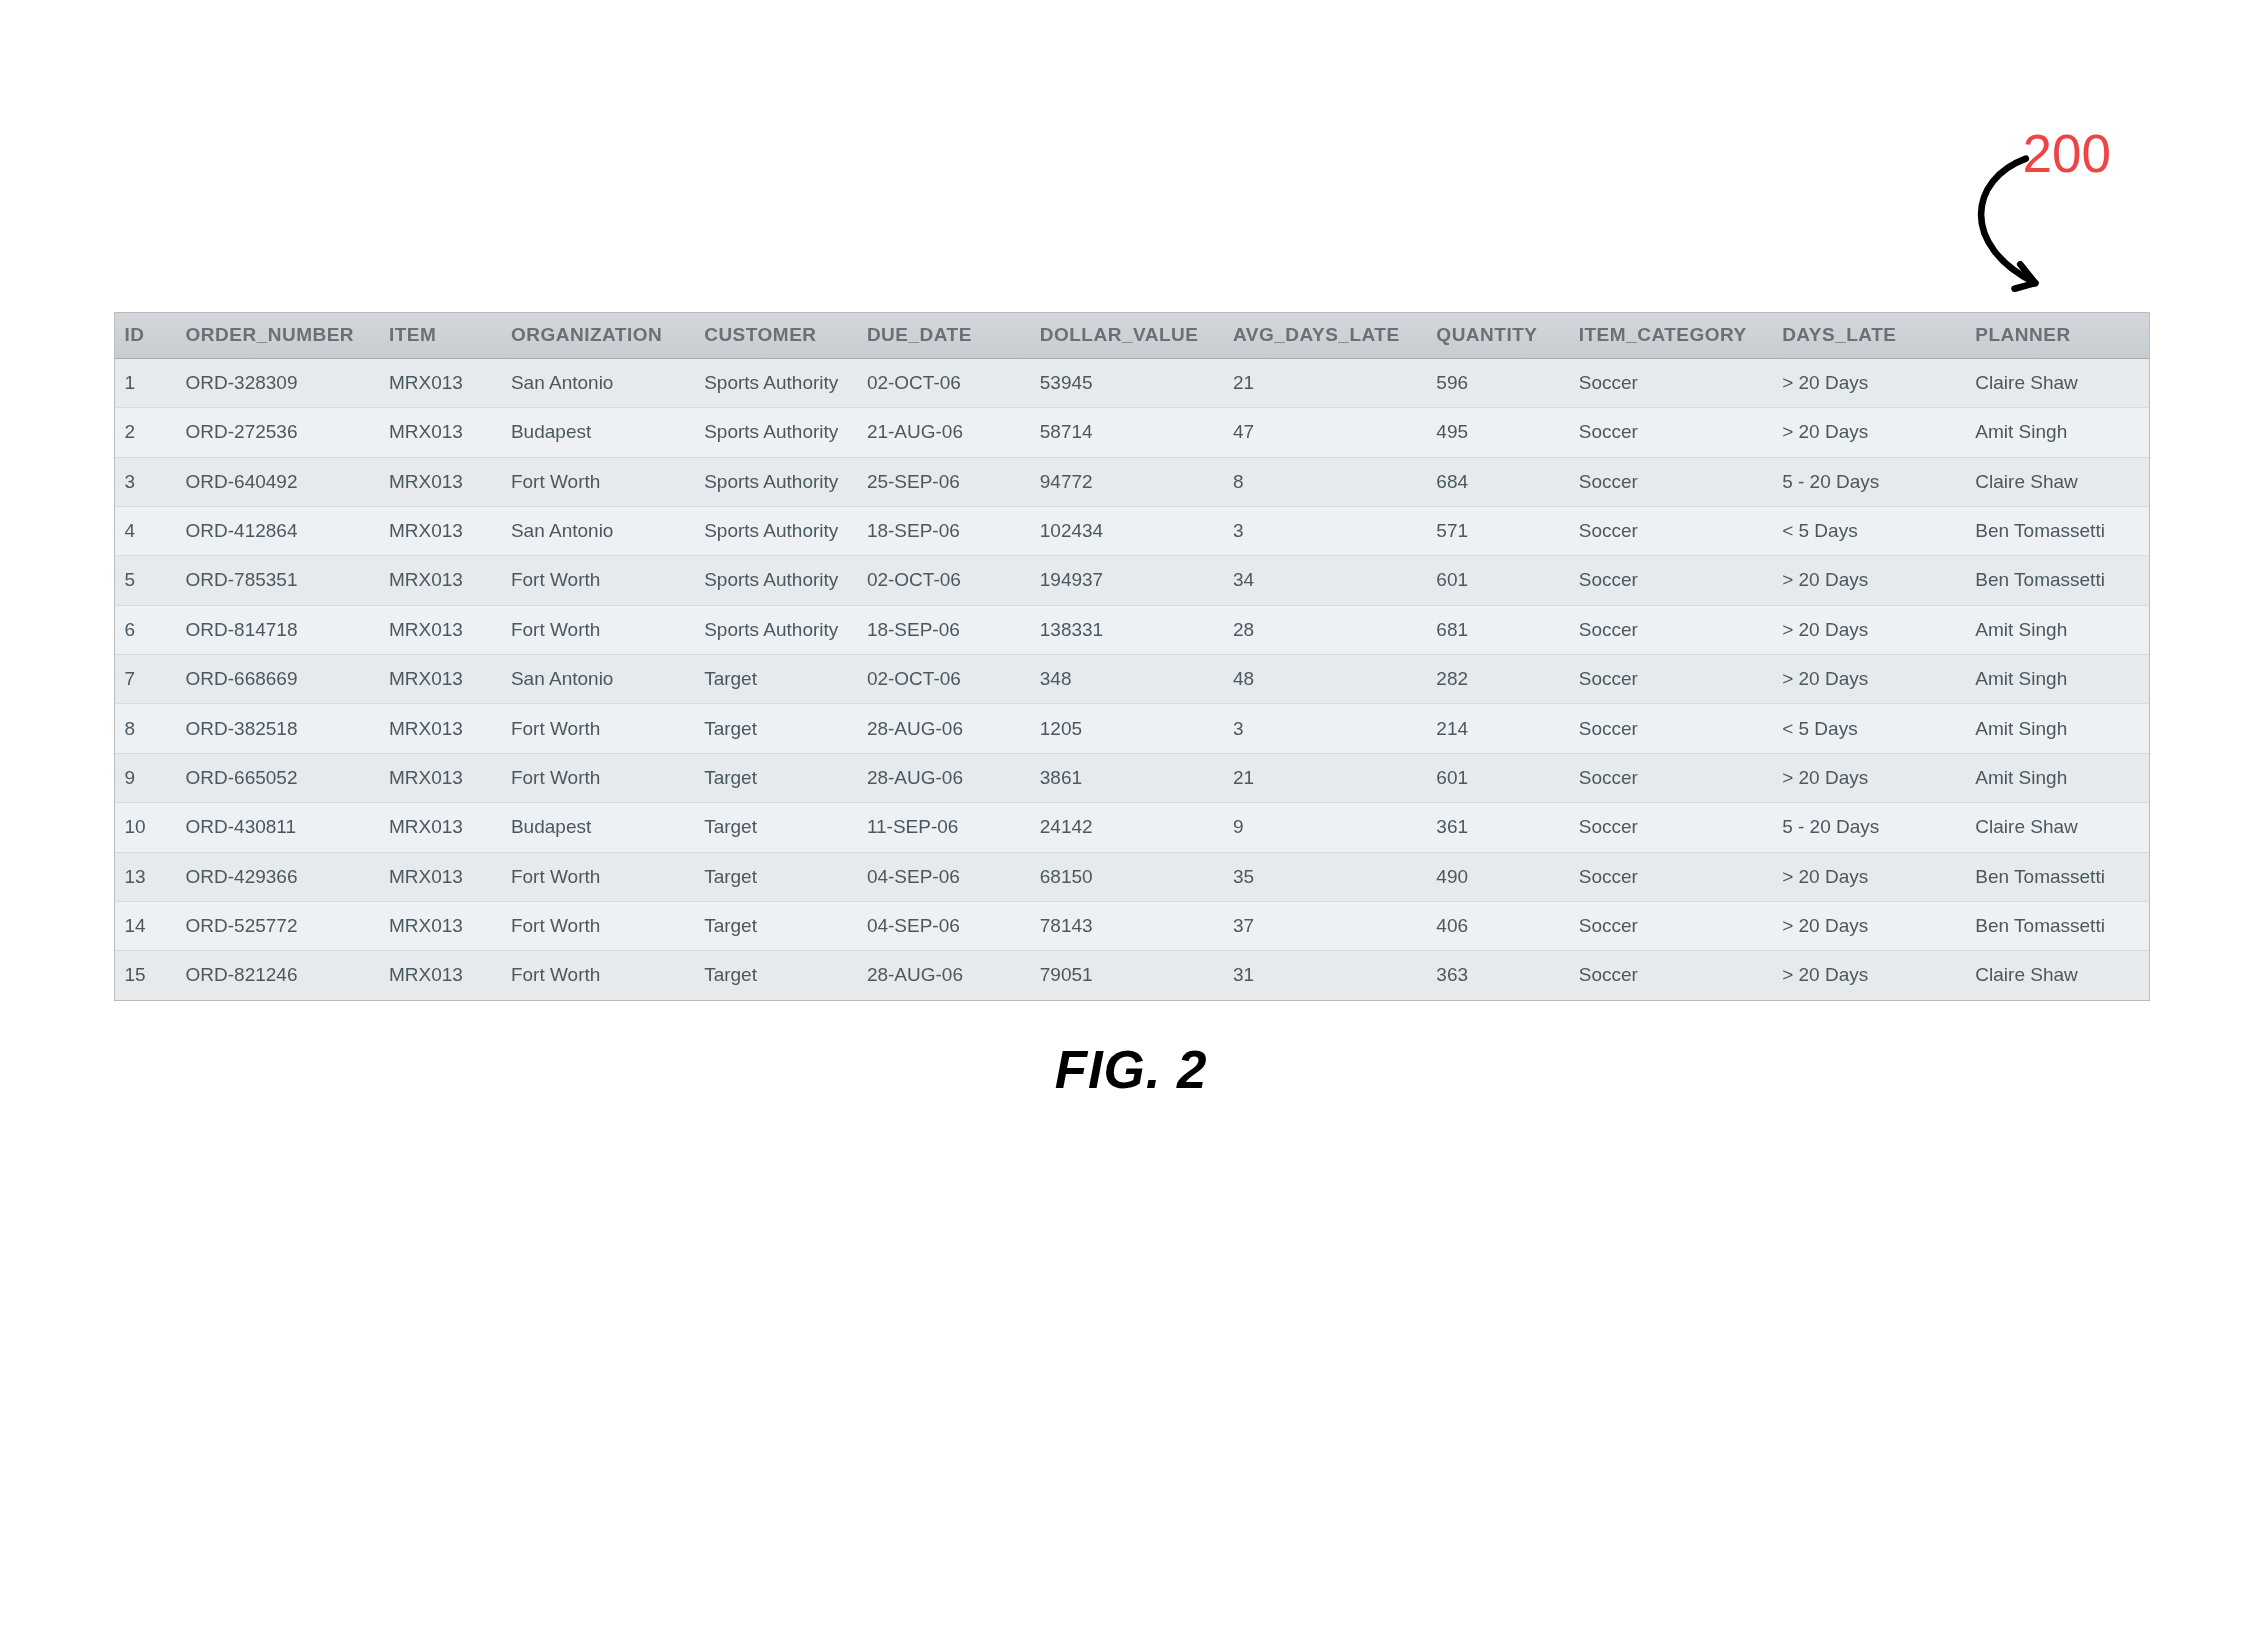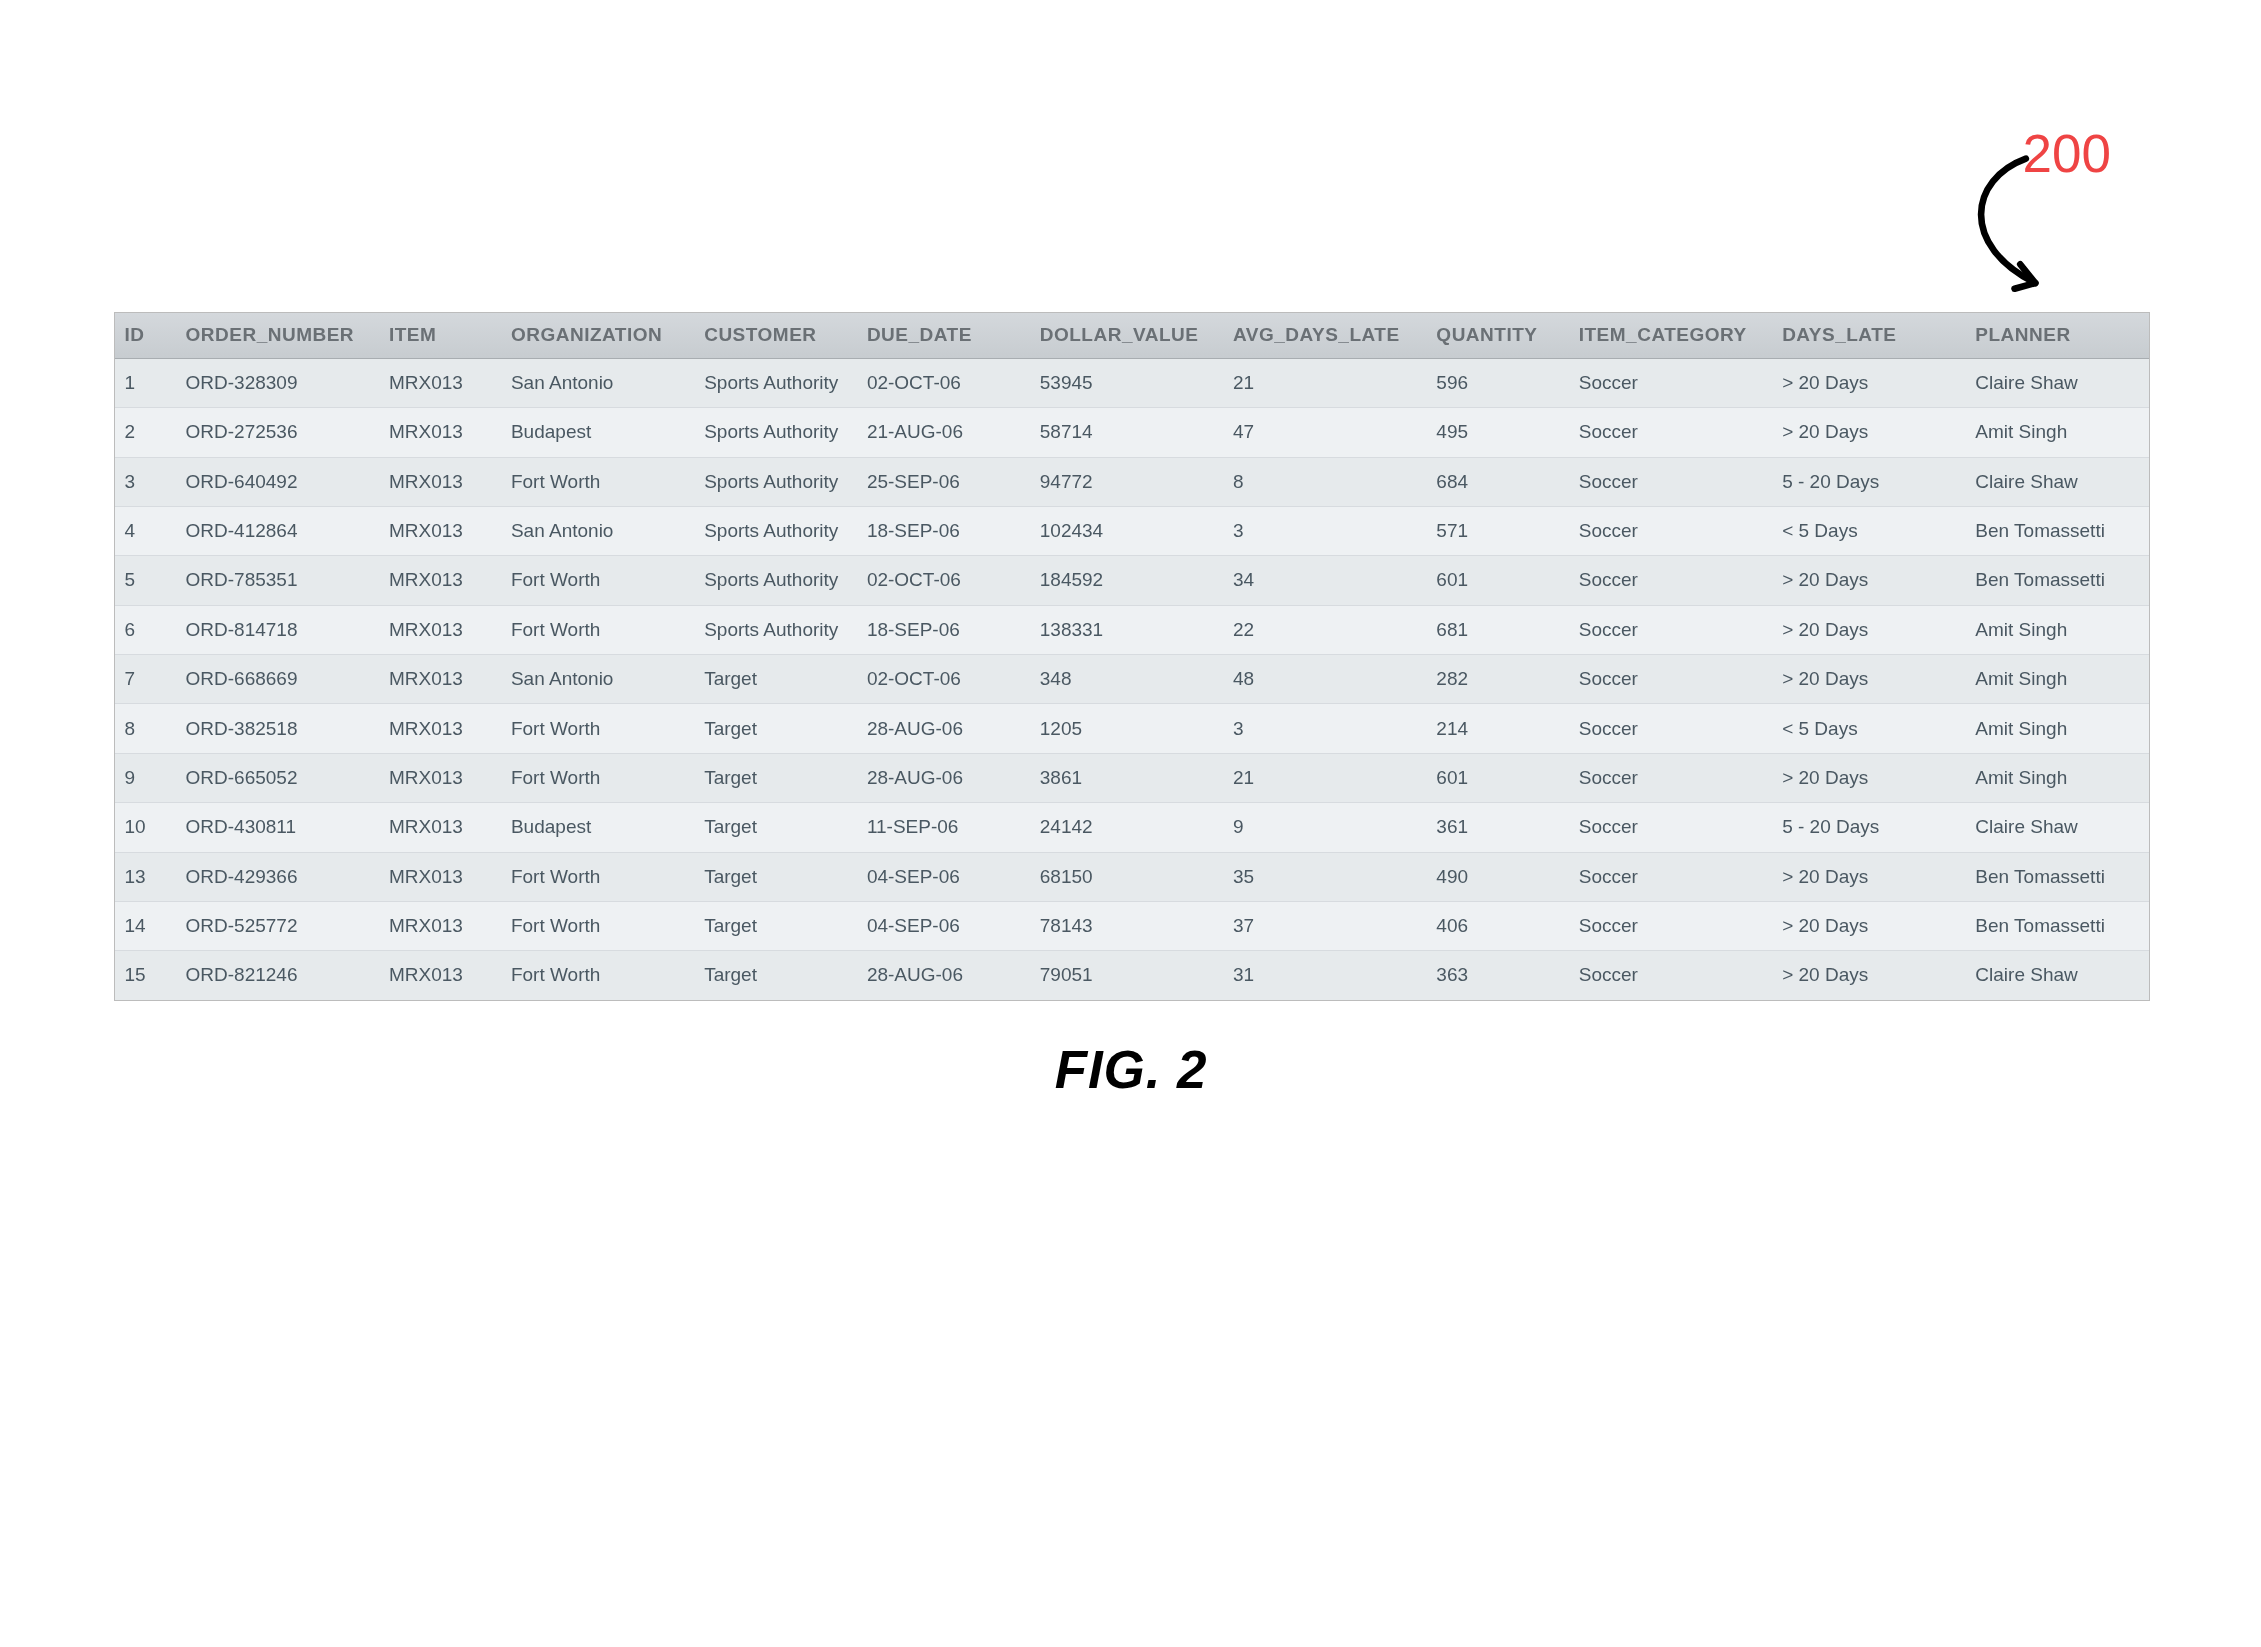--- a/index.html
+++ b/index.html
@@ -194,36 +194,36 @@
             <td>&lt; 5 Days</td>
             <td>Ben Tomassetti</td>
           </tr>
           <tr>
             <td>5</td>
             <td>ORD-785351</td>
             <td>MRX013</td>
             <td>Fort Worth</td>
             <td>Sports Authority</td>
             <td>02-OCT-06</td>
-            <td>184592</td>
+            <td>194937</td>
             <td>34</td>
             <td>601</td>
             <td>Soccer</td>
             <td>&gt; 20 Days</td>
             <td>Ben Tomassetti</td>
           </tr>
           <tr>
             <td>6</td>
             <td>ORD-814718</td>
             <td>MRX013</td>
             <td>Fort Worth</td>
             <td>Sports Authority</td>
             <td>18-SEP-06</td>
             <td>138331</td>
-            <td>22</td>
+            <td>28</td>
             <td>681</td>
             <td>Soccer</td>
             <td>&gt; 20 Days</td>
             <td>Amit Singh</td>
           </tr>
           <tr>
             <td>7</td>
             <td>ORD-668669</td>
             <td>MRX013</td>
             <td>San Antonio</td>

